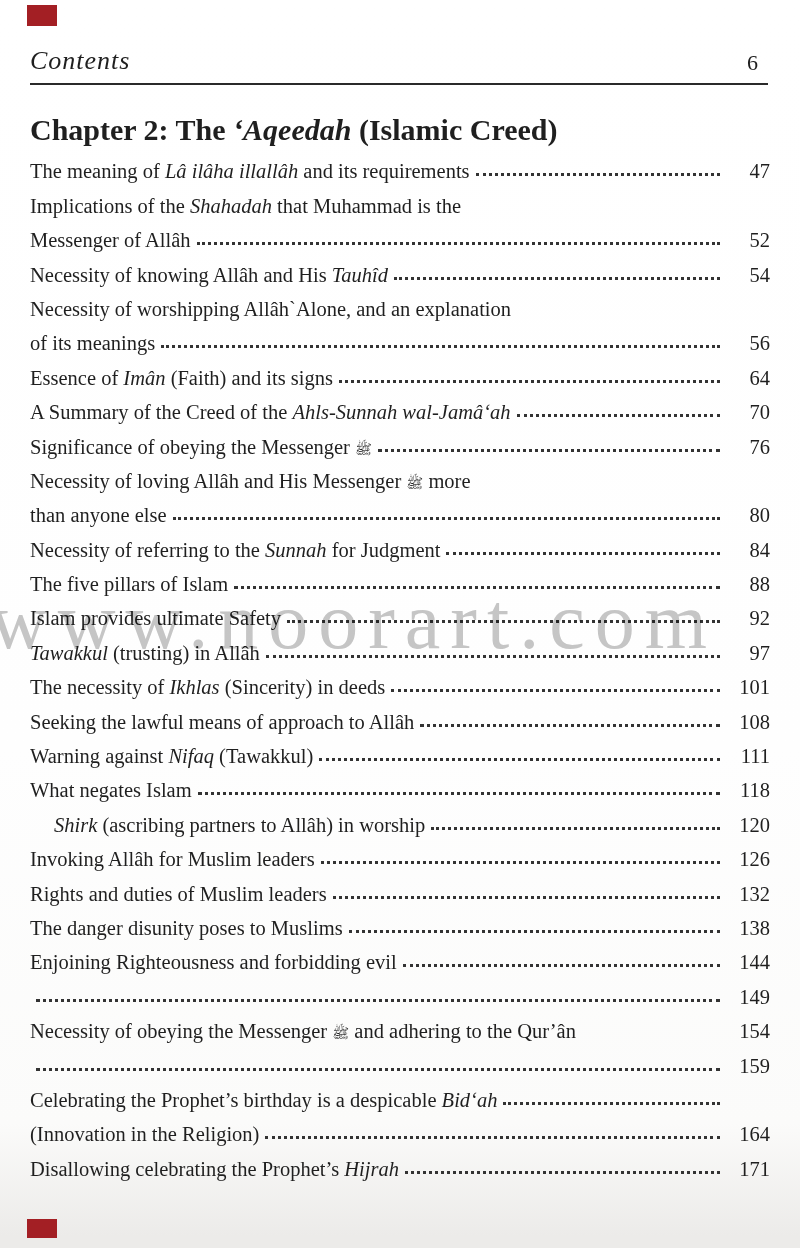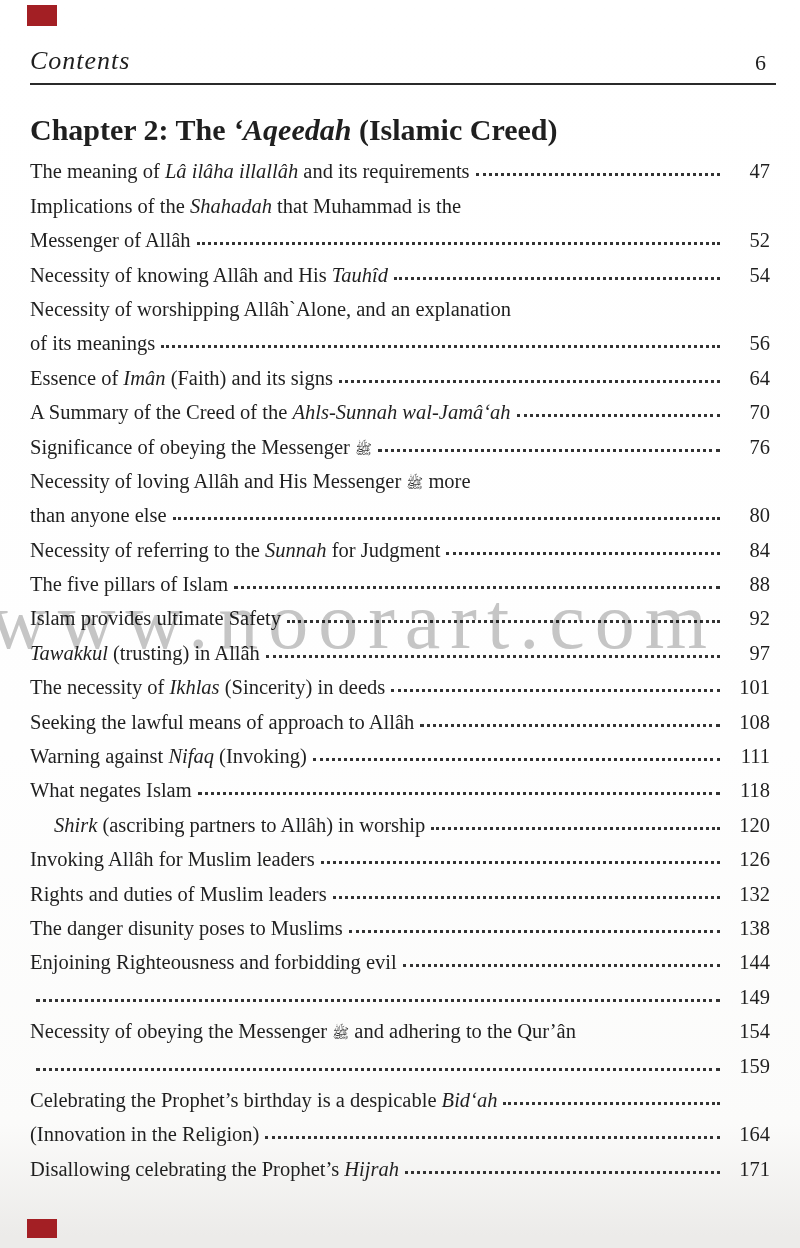--- a/index.html
+++ b/index.html
@@ -11,21 +11,21 @@
   .page{
     position:relative;width:800px;height:1248px;
     background:linear-gradient(180deg,#ffffff 0%,#fefefe 60%,#fbfbfa 90%,#ecebe9 99%);
   }
   
   .red-tab{position:absolute;left:27px;width:30px;height:21px;background:#a31f24;z-index:6;}
   .red-tab.top{top:5px;}
   .red-tab.bottom{top:1219px;height:19px;}
   
   .header{
-    position:absolute;left:30px;right:24px;top:46px;
+    position:absolute;left:30px;right:32px;top:46px;
     display:flex;justify-content:space-between;align-items:flex-end;
     border-bottom:2.5px solid #2a2a2a;padding-bottom:7px;
   }
   .header-title{font-style:italic;font-size:26px;letter-spacing:1px;}
   .header-page{font-size:22px;padding-right:10px;}
   
   .chapter{position:absolute;left:30px;top:113px;font-weight:bold;font-size:30px;white-space:nowrap;}
   .chapter .it{font-style:italic;}
   
   .toc{position:absolute;left:30px;right:30px;top:152px;font-size:20.5px;z-index:2;}
@@ -143,21 +143,21 @@
         <span class="title"><span>The necessity of </span><span class="it">Ikhlas</span><span> (Sincerity) in deeds</span></span>
         <span class="leader"></span>
         <span class="pagenum">101</span>
       </div>
       <div class="toc-row">
         <span class="title"><span>Seeking the lawful means of approach to Allâh</span></span>
         <span class="leader"></span>
         <span class="pagenum">108</span>
       </div>
       <div class="toc-row">
-        <span class="title"><span>Warning against </span><span class="it">Nifaq</span><span> (Invoking)</span></span>
+        <span class="title"><span>Warning against </span><span class="it">Nifaq</span><span> (Tawakkul)</span></span>
         <span class="leader"></span>
         <span class="pagenum">111</span>
       </div>
       <div class="toc-row">
         <span class="title"><span>What negates Islam</span></span>
         <span class="leader"></span>
         <span class="pagenum">118</span>
       </div>
       <div class="toc-row indent">
         <span class="title"><span class="it">Shirk</span><span> (ascribing partners to Allâh) in worship</span></span>

